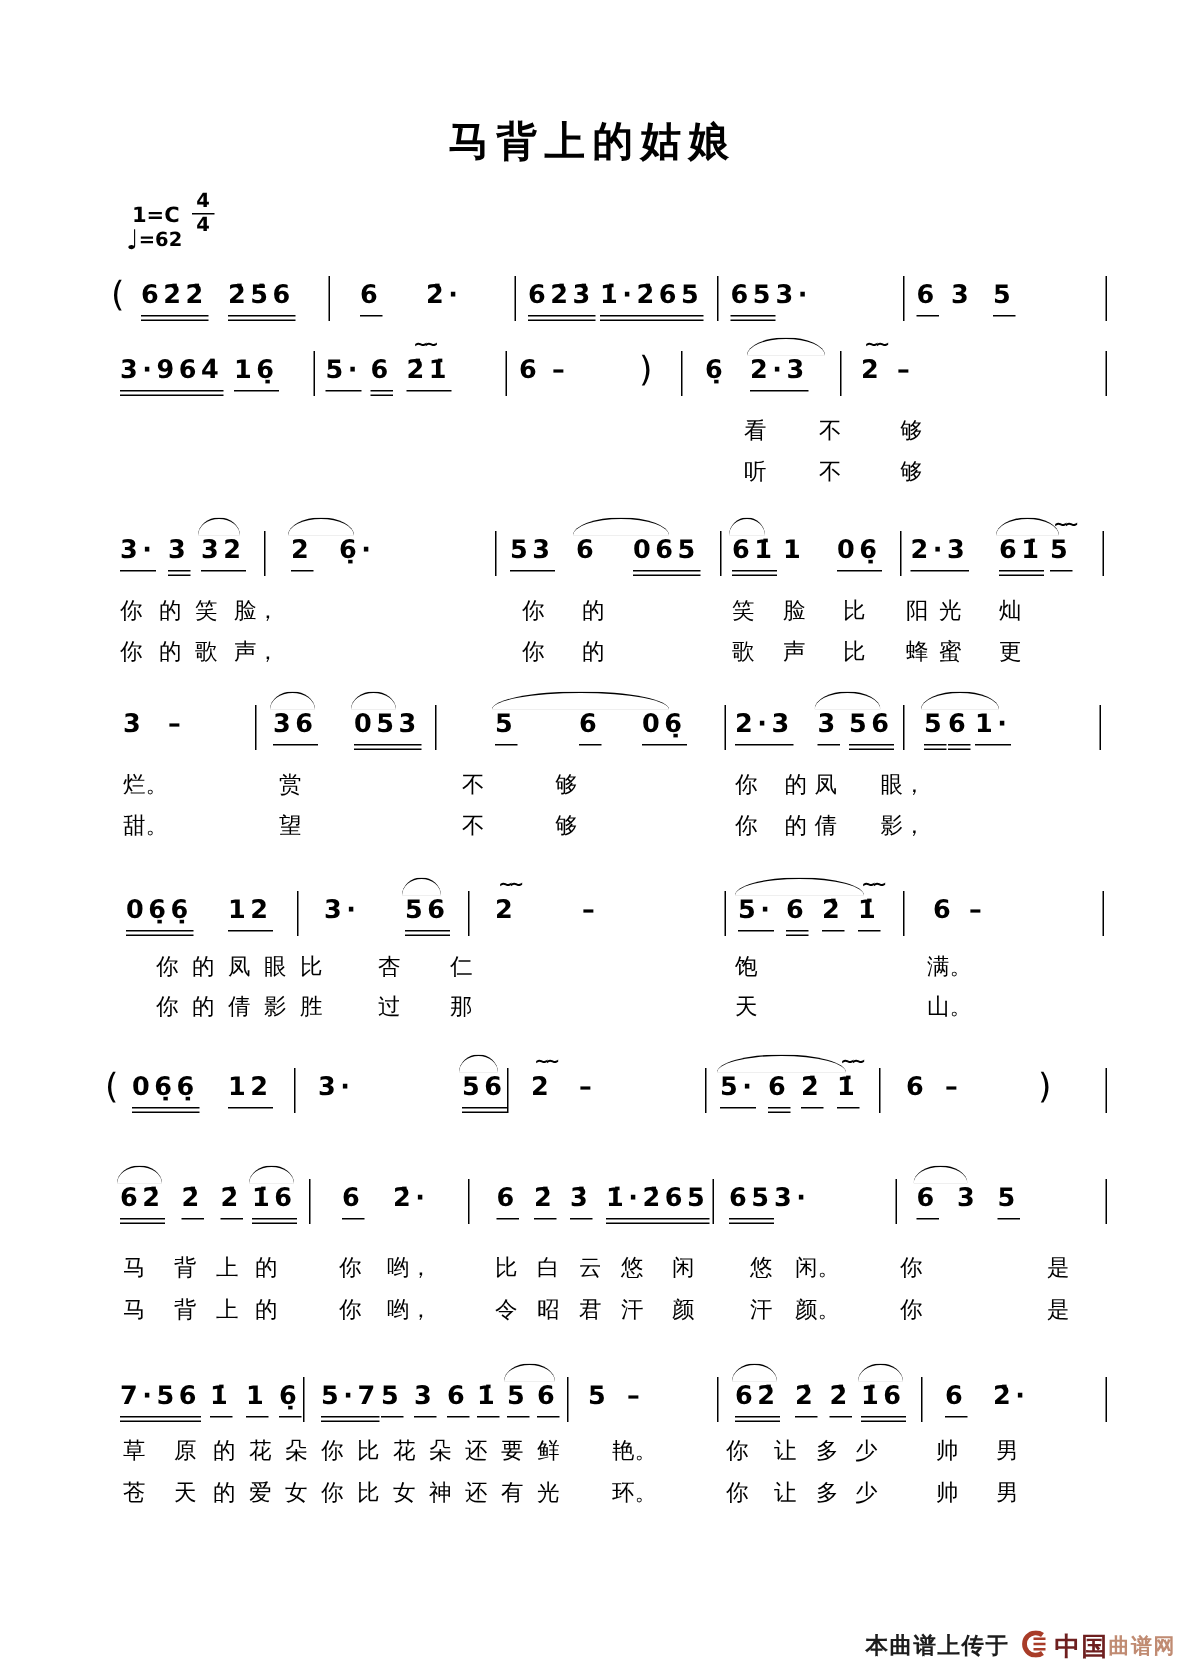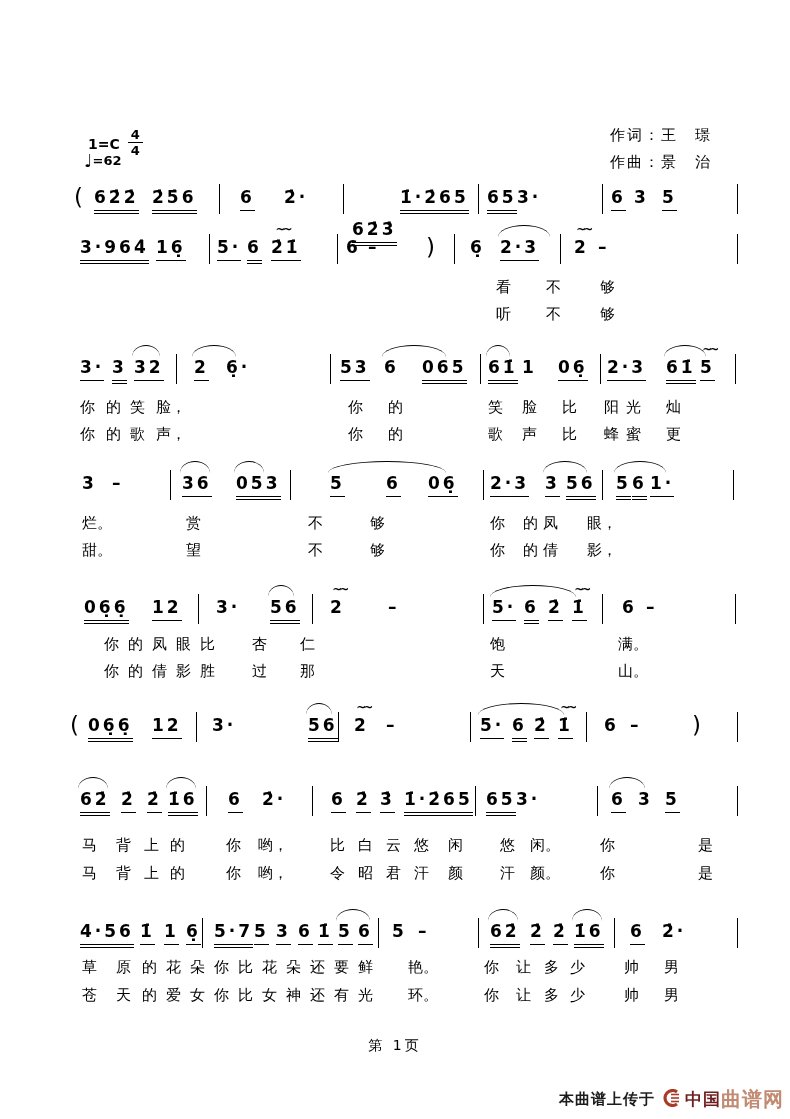--- a/index.html
+++ b/index.html
@@ -36,49 +36,46 @@
         border-radius:50% 50% 0 0 / 100% 100% 0 0;}
   .lyric{position:absolute;font-size:15px;line-height:1;white-space:pre;}
   
   .pagenum{position:absolute;top:1037px;left:0;width:100%;text-align:center;
            font-size:14px;letter-spacing:3px;}
   .watermark{position:absolute;top:1086px;right:6px;display:flex;align-items:center;
              font-size:15px;}
   .wm-prefix{color:#1c1c1c;font-weight:bold;letter-spacing:1px;margin-right:7px;}
   .wm-logo{display:inline-block;margin-right:3px;}
   .wm-bold{font-weight:900;font-size:17px;letter-spacing:1px;}
-  .wm-light{font-weight:900;font-size:20px;letter-spacing:1px;}
+  .wm-light{font-weight:900;font-size:14px;letter-spacing:1px;}
 </style>
 </head>
 <body>
 
 <div id="page">
 
+  <div class="title">马背上的姑娘</div>
 
   <div class="keysig">
     <span>1=C</span><span class="frac"><span class="ftop">4</span><span class="fbot">4</span></span>
   </div>
   <div class="tempo">
     <span class="qnote">♩</span><span>=62</span>
   </div>
 
-  <div class="credits">
-    <div>作词：王　璟</div>
-    <div>作曲：景　治</div>
-  </div>
 
   <div id="score">
       <span class="note paren" style="left: 74px; top: 188px;">(</span>
       <span class="note u2" style="left: 94px; top: 188px;">62̇2̇</span>
       <span class="note u2" style="left: 152px; top: 188px;">2̇5̇6</span>
       <span class="barline" style="left: 219px; top: 184px;"></span>
       <span class="note u1" style="left: 240px; top: 188px;">6</span>
       <span class="note" style="left: 284px; top: 188px;">2̇·</span>
       <span class="barline" style="left: 343px; top: 184px;"></span>
-      <span class="note u2" style="left: 352px; top: 188px; margin-top: 32px;">62̇3̇</span>
+      <span class="note u2" style="left: 352px; top: 188px;">62̇3̇</span>
       <span class="note u2" style="left: 400px; top: 188px;">1̇·2̇65</span>
       <span class="barline" style="left: 478px; top: 184px;"></span>
       <span class="note u2" style="left: 487px; top: 188px;">65</span>
       <span class="note" style="left: 517px; top: 188px;">3·</span>
       <span class="barline" style="left: 602px; top: 184px;"></span>
       <span class="note u1" style="left: 611px; top: 188px;">6</span>
       <span class="note" style="left: 634px; top: 188px;">3</span>
       <span class="note u1" style="left: 662px; top: 188px;">5</span>
       <span class="barline" style="left: 737px; top: 184px;"></span>
       <span class="note u2" style="left: 80px; top: 238px;">3·964̇</span>
@@ -278,21 +275,21 @@
       <span class="lyric" style="left: 258px; top: 866px;">哟，</span>
       <span class="lyric" style="left: 330px; top: 866px;">令</span>
       <span class="lyric" style="left: 358px; top: 866px;">昭</span>
       <span class="lyric" style="left: 386px; top: 866px;">君</span>
       <span class="lyric" style="left: 414px; top: 866px;">汗</span>
       <span class="lyric" style="left: 448px; top: 866px;">颜</span>
       <span class="lyric" style="left: 500px; top: 866px;">汗</span>
       <span class="lyric" style="left: 530px; top: 866px;">颜。</span>
       <span class="lyric" style="left: 600px; top: 866px;">你</span>
       <span class="lyric" style="left: 698px; top: 866px;">是</span>
-      <span class="note u2" style="left: 80px; top: 922px;">4·56</span>
+      <span class="note u2" style="left: 80px; top: 922px;">7·56</span>
       <span class="note u1" style="left: 140px; top: 922px;">1̇</span>
       <span class="note u1" style="left: 164px; top: 922px;">1</span>
       <span class="note u1" style="left: 186px; top: 922px;">6̣</span>
       <span class="barline" style="left: 202px; top: 918px;"></span>
       <span class="note u2" style="left: 214px; top: 922px;">5·7</span>
       <span class="note u1" style="left: 254px; top: 922px;">5</span>
       <span class="note u1" style="left: 276px; top: 922px;">3</span>
       <span class="note u1" style="left: 298px; top: 922px;">6</span>
       <span class="note u1" style="left: 318px; top: 922px;">1̇</span>
       <span class="note u1" style="left: 338px; top: 922px;">5<i class="slur" style="width: 34px;"></i></span>
@@ -342,21 +339,20 @@
       <span class="lyric" style="left: 358px; top: 988px;">光</span>
       <span class="lyric" style="left: 408px; top: 988px;">环。</span>
       <span class="lyric" style="left: 484px; top: 988px;">你</span>
       <span class="lyric" style="left: 516px; top: 988px;">让</span>
       <span class="lyric" style="left: 544px; top: 988px;">多</span>
       <span class="lyric" style="left: 570px; top: 988px;">少</span>
       <span class="lyric" style="left: 624px; top: 988px;">帅</span>
       <span class="lyric" style="left: 664px; top: 988px;">男</span>
     </div>
 
-  <div class="pagenum">第 1页</div>
 
   <div class="watermark">
     <span class="wm-prefix">本曲谱上传于</span>
     <span class="wm-logo">
       <svg width="20" height="18" viewBox="0 0 20 18">
         <path d="M15 3 A7.5 7.5 0 1 0 15 15" stroke="#a83c28" stroke-width="3.2" fill="none"></path>
         <line x1="9" y1="5.5" x2="17" y2="5.5" stroke="#a83c28" stroke-width="1.6"></line>
         <line x1="9" y1="9" x2="17" y2="9" stroke="#a83c28" stroke-width="1.6"></line>
         <line x1="9" y1="12.5" x2="17" y2="12.5" stroke="#a83c28" stroke-width="1.6"></line>
       </svg>

